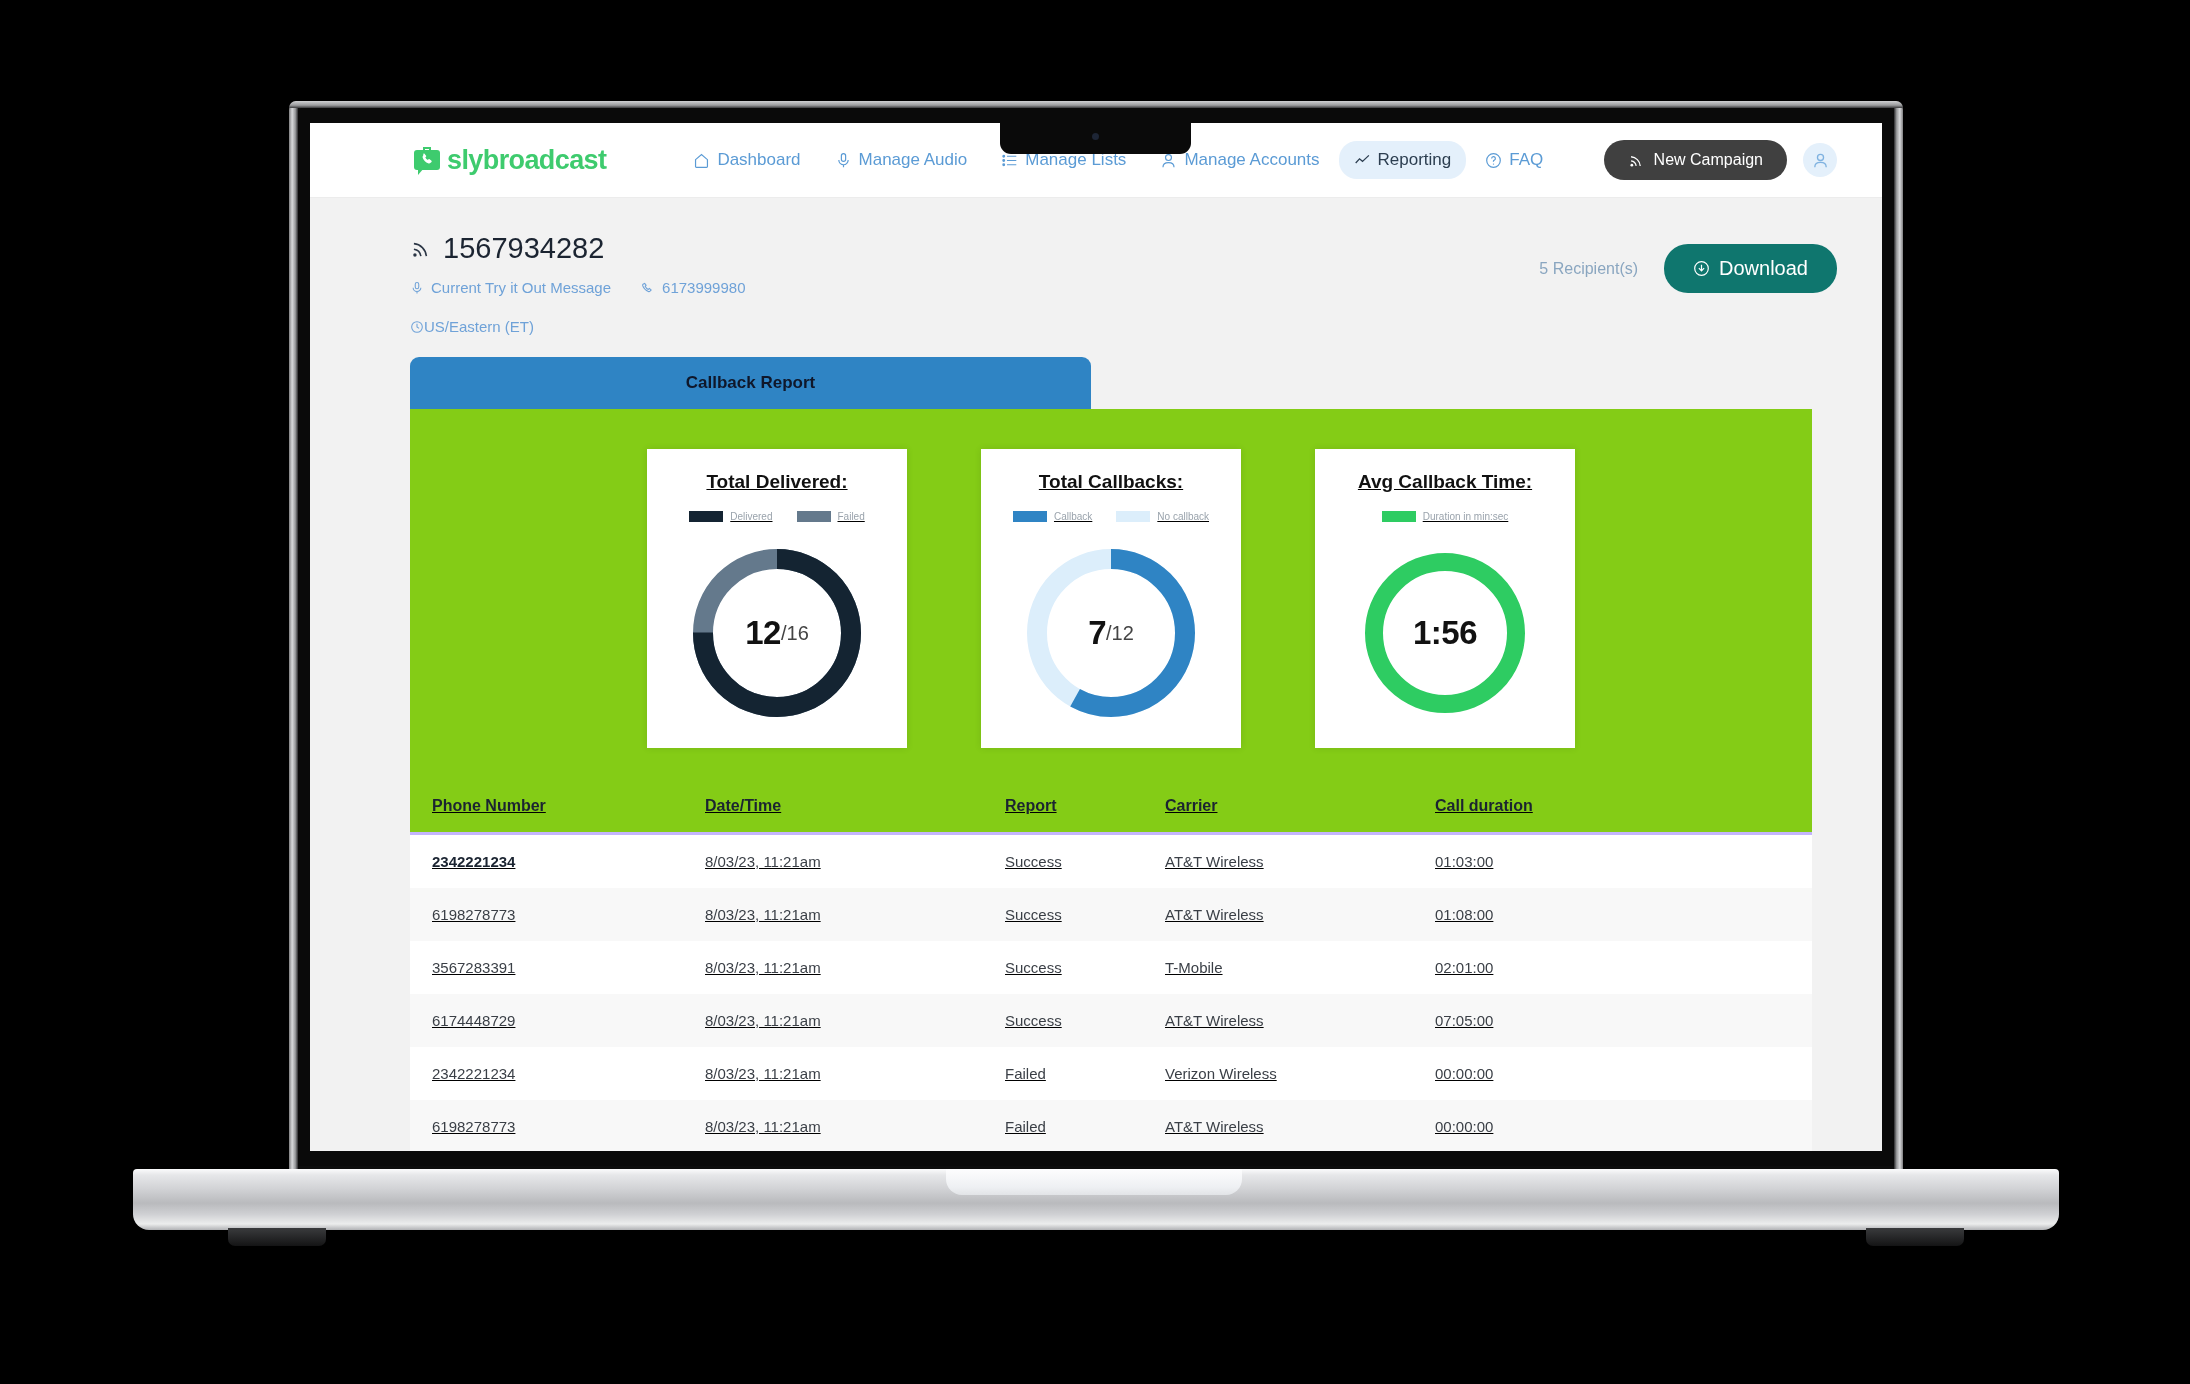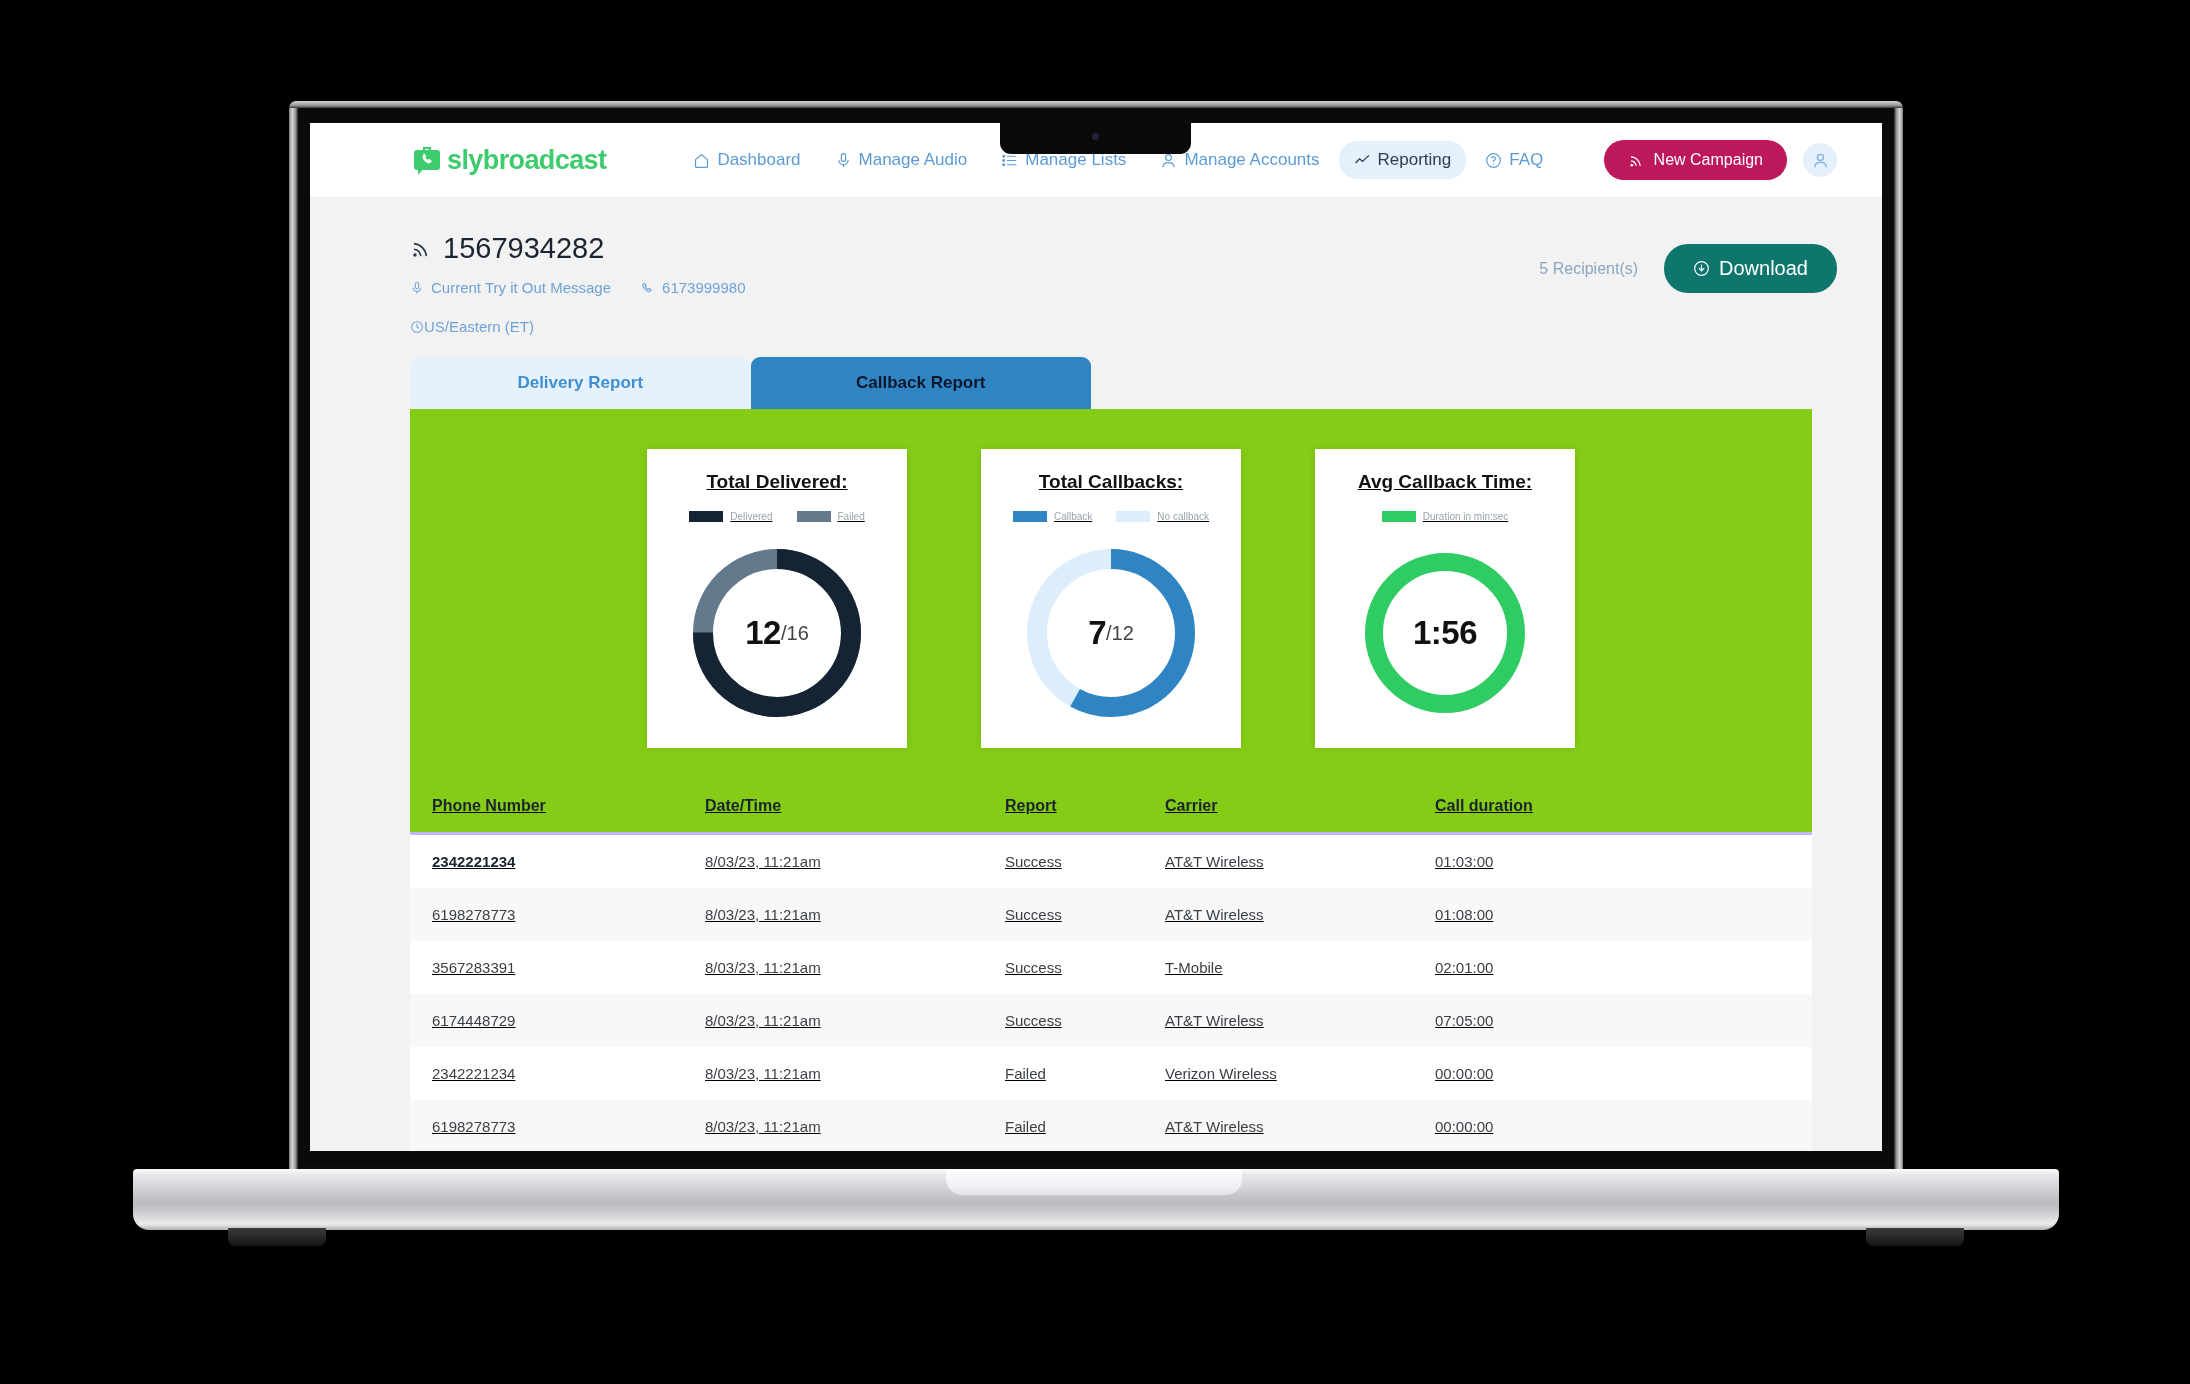--- a/index.html
+++ b/index.html
@@ -110,21 +110,21 @@
     font-size: 17px; color: #5b9bd5;
     padding: 9px 15px; border-radius: 18px;
     white-space: nowrap; cursor: pointer;
   }
   .nav-item.active { background: #e4f0fb; color: #2c3e50; }
   .nav-ico { display: inline-flex; width: 17px; height: 17px; }
   .nav-ico svg { width: 100%; height: 100%; }
 
   #nav-right { margin-left: auto; display: flex; align-items: center; gap: 16px; }
   #new-campaign-btn {
-    background: #be185d; color: #fff;
+    background: #404040; color: #fff;
     font-size: 16px; padding: 11px 24px;
     border-radius: 22px; border: 0;
     display: flex; align-items: center; gap: 9px;
     cursor: pointer; font-family: inherit;
   }
   #account-btn {
     width: 34px; height: 34px; border-radius: 50%;
     background: #e4f0fb; display: flex;
     align-items: center; justify-content: center; cursor: pointer;
   }
@@ -363,23 +363,20 @@
                   <circle cx="10" cy="10" r="8"></circle>
                   <path d="M10 5.6v7M6.9 9.5 10 12.7l3.1-3.2"></path>
                 </svg>
             </span>
             <span>Download</span>
           </button>
         </div>
       </div>
 
       <div id="tabs">
-        <div class="tab inactive">
-          <span>Delivery Report</span>
-        </div>
         <div class="tab active">
           <span>Callback Report</span>
         </div>
       </div>
 
       <div id="panel">
 
         <div id="charts-row">
 
           <div class="chart-card">

